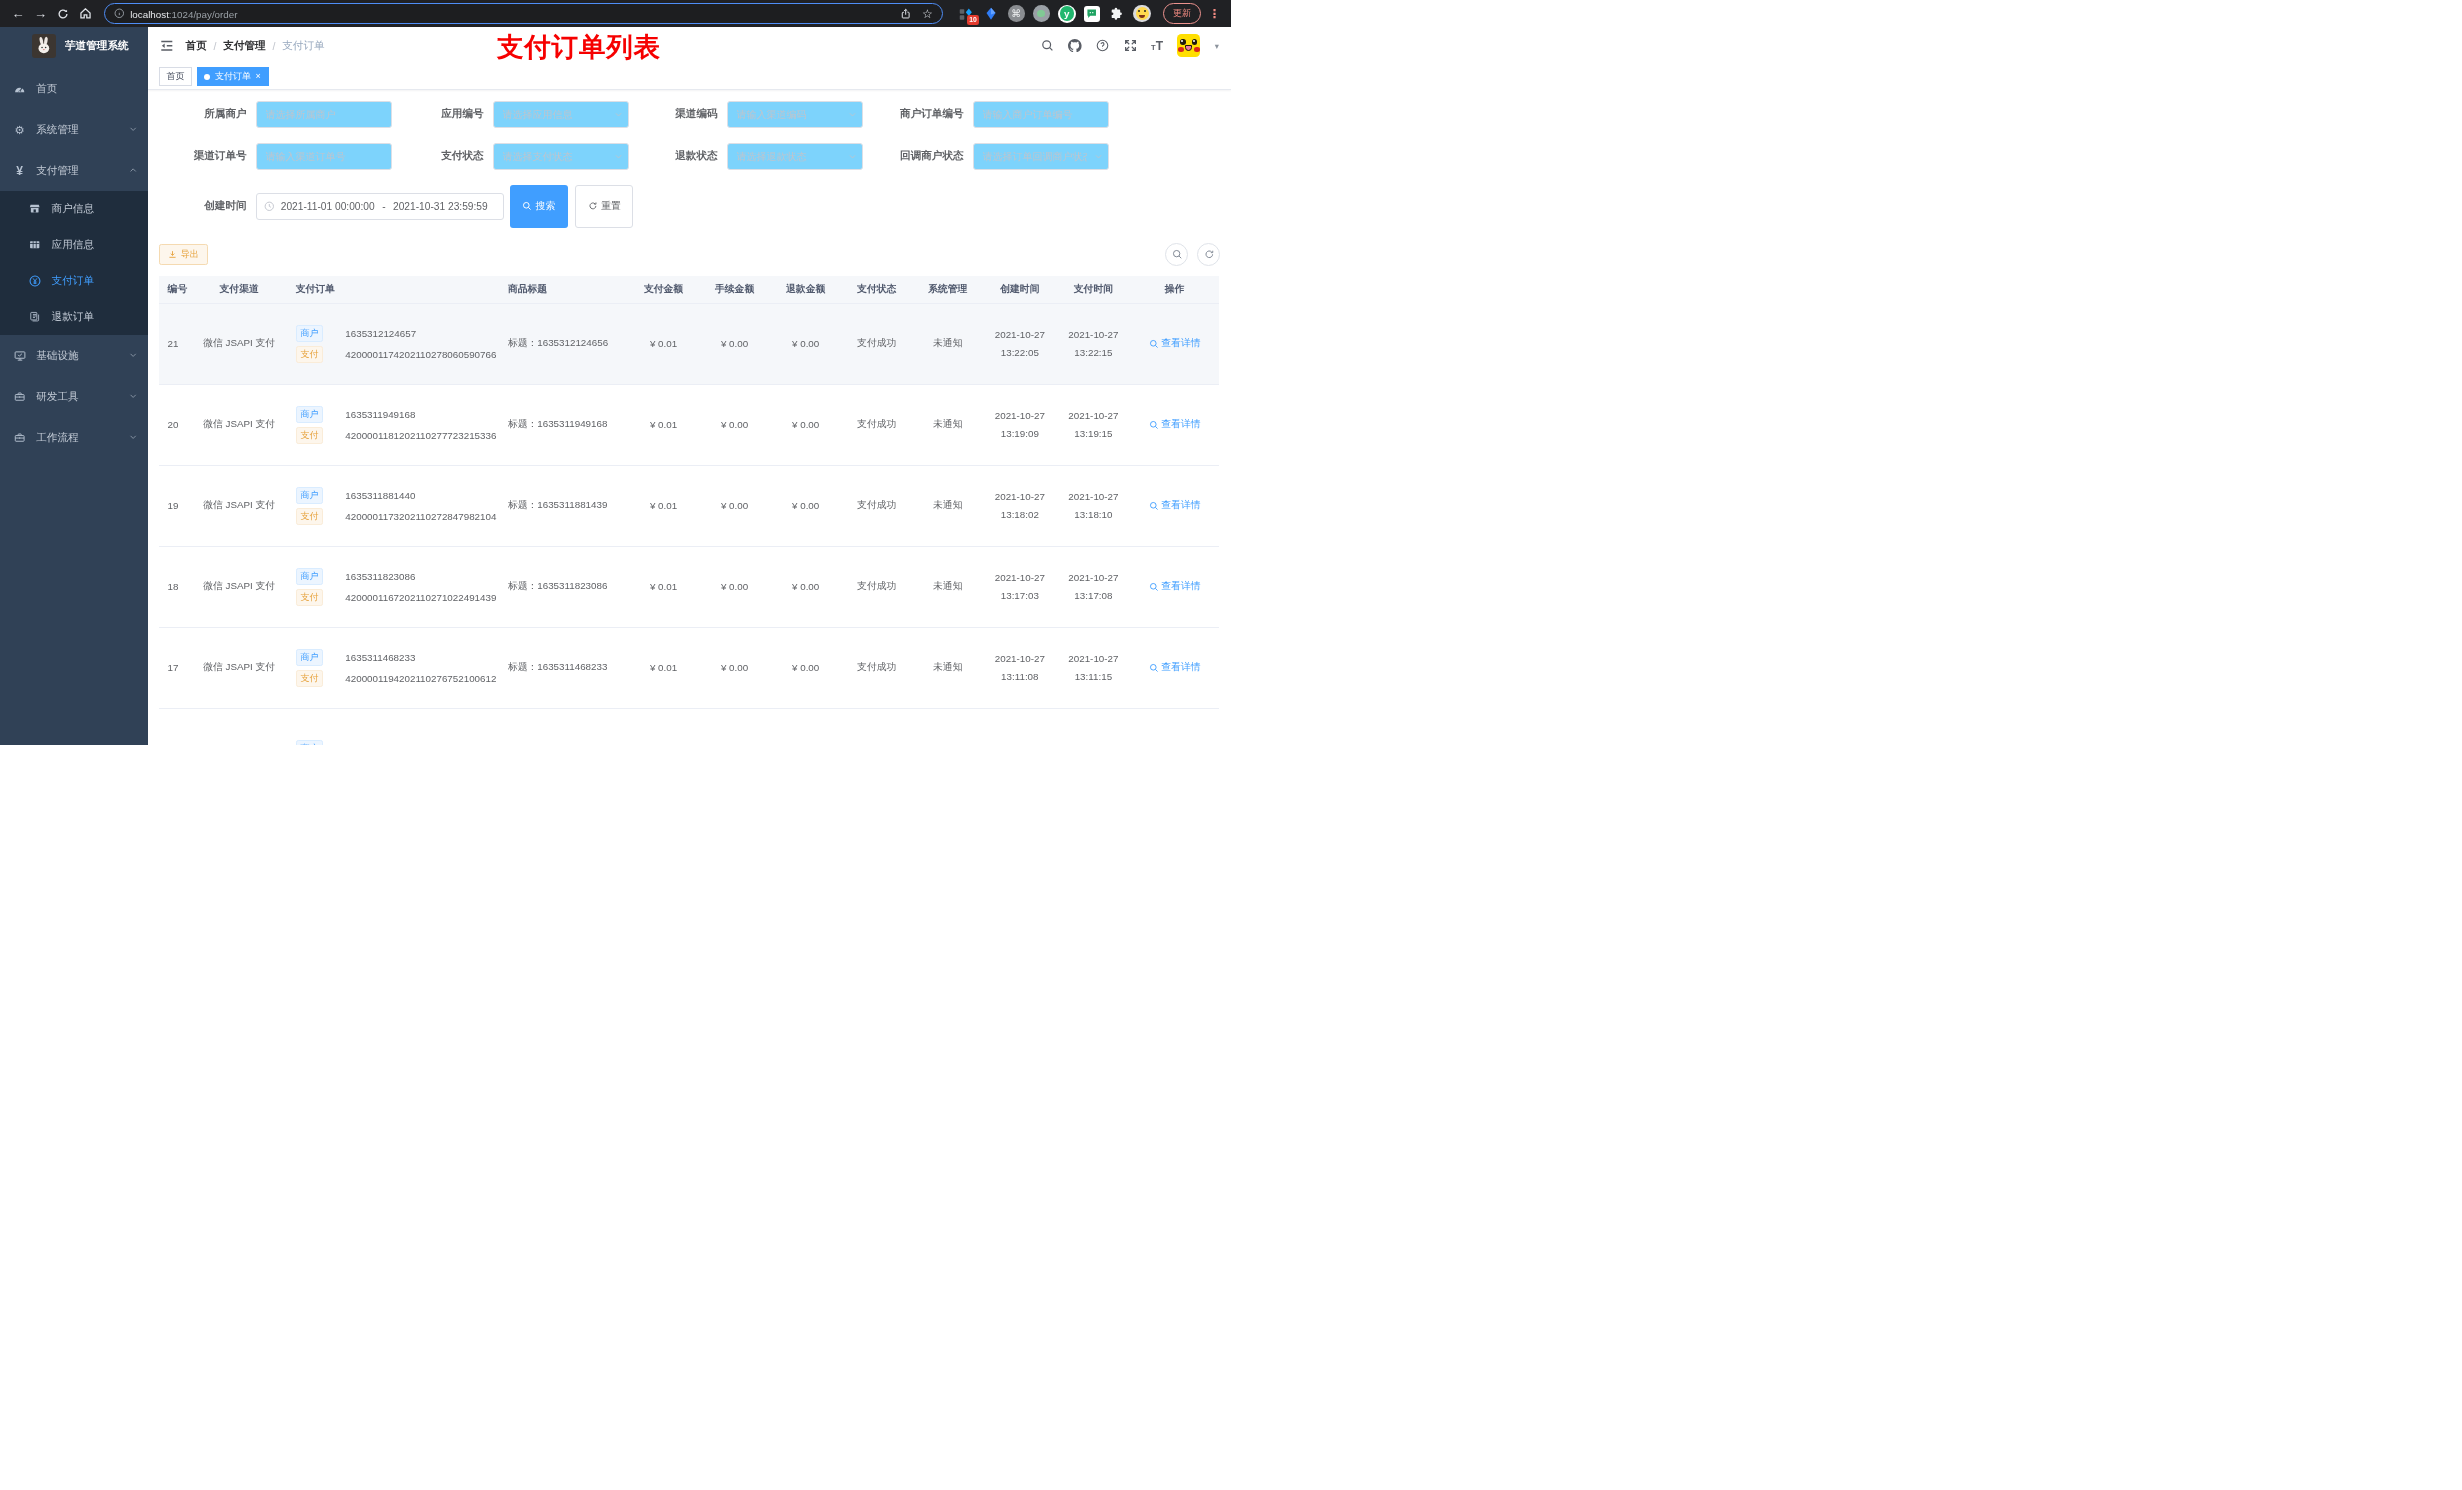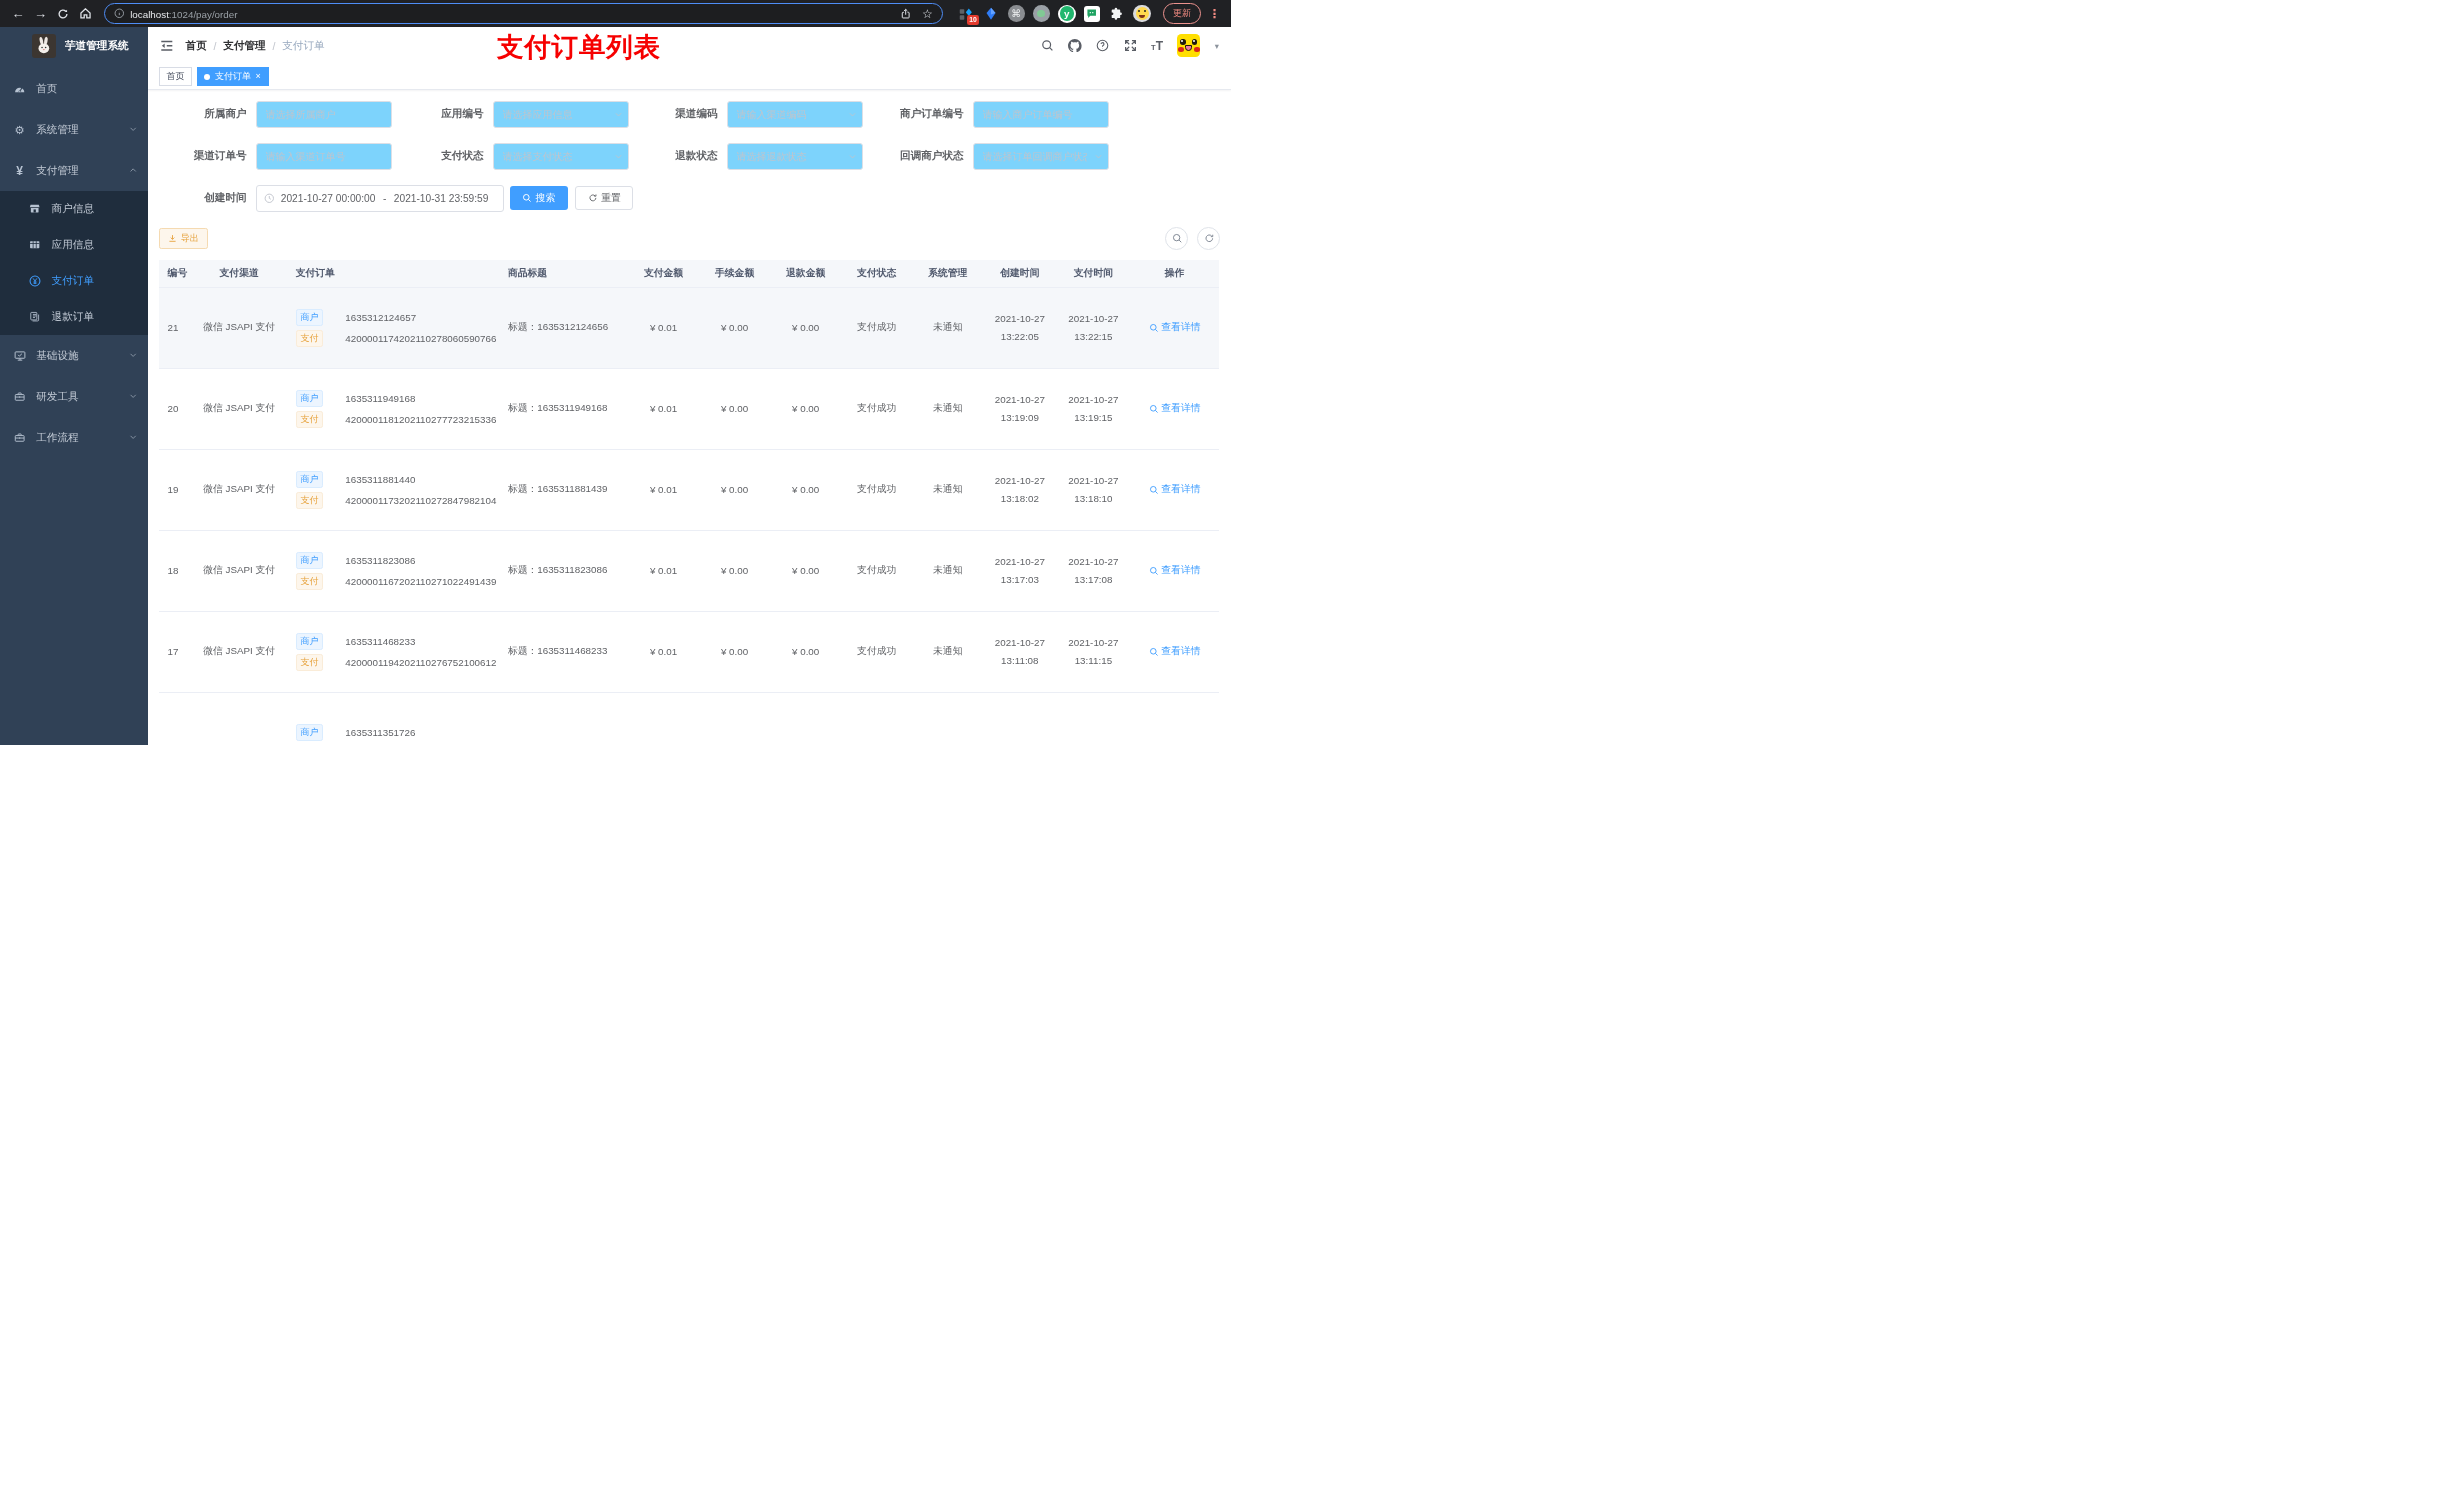--- a/index.html
+++ b/index.html
@@ -69,21 +69,21 @@
   .f-label{font-size:10.6px;font-weight:700;color:#606266;text-align:right;padding-right:9px;flex:0 0 auto;white-space:nowrap;}
   .lw1{width:97px;}.lw2{width:101px;}.lw3{width:98px;}.lw4{width:110px;}
   .inp{position:relative;height:27px;}
   .inp input{width:100%;height:27px;border:0.8px solid #dcdfe6;border-radius:3px;padding:0 9px;font-size:10px;color:#606266;outline:none;font-family:inherit;background:#7dd3fc;}
   .inp input::placeholder{color:#c0c4cc;}
   .inp.sel input{padding-right:21px;}
   .sel-arrow{position:absolute;right:6px;top:9px;color:#c0c4cc;pointer-events:none;}
   .w180{width:136px;}
   .date-box{width:248px;height:27px;border:0.8px solid #dcdfe6;border-radius:3px;display:flex;align-items:center;gap:6px;padding:0 7.6px;color:#606266;font-size:10.2px;cursor:text;}
   .date-sep{color:#606266;padding:0 1.5px;}
-  .btn{height:24px;border-radius:3px;display:inline-flex;align-items:center;gap:3.8px;font-size:9.8px;padding:0 11.4px;cursor:pointer;border:0.8px solid transparent;white-space:nowrap;}
+  .btn{height:43px;border-radius:3px;display:inline-flex;align-items:center;gap:3.8px;font-size:9.8px;padding:0 11.4px;cursor:pointer;border:0.8px solid transparent;white-space:nowrap;}
   .btn-search{background:#409eff;color:#fff;margin-left:6px;}
   .btn-reset{background:#fff;color:#606266;border-color:#dcdfe6;margin-left:7.6px;}
   .export-row{display:flex;align-items:center;margin:3px 0 10.6px;}
   .btn-export{height:21px;padding:0 8.3px;font-size:9px;border-radius:2.3px;background:#fdf6ec;border:0.8px solid #f5dab1;color:#e6a23c;display:inline-flex;align-items:center;gap:3.8px;cursor:pointer;}
   .right-tools{margin-left:auto;display:flex;gap:9px;}
   .circle-btn{width:23px;height:23px;border-radius:50%;border:0.8px solid #dfe3e9;background:#fff;color:#777f8c;display:flex;align-items:center;justify-content:center;cursor:pointer;}
 
   
   .table-wrap{height:485px;overflow:hidden;}
   table{width:1060px;table-layout:fixed;border-collapse:collapse;font-size:9.8px;color:#606266;}
@@ -435,21 +435,21 @@
       <div class="f-row">
         <div class="f-group">
           <label class="f-label lw1">创建时间</label>
           <div class="date-box">
             <span>
                 <svg width="10.6" height="10.6" viewBox="0 0 16 16" fill="none" stroke="#c0c4cc" stroke-width="1.4">
                   <circle cx="8" cy="8" r="6.3"></circle>
                   <path d="M8 4.6V8l2.4 1.5"></path>
                 </svg>
               </span>
-            <span>2021-10-27 00:00:00</span>
+            <span>2021-11-01 00:00:00</span>
             <span class="date-sep">-</span>
             <span>2021-10-31 23:59:59</span>
           </div>
         </div>
         <button class="btn btn-search">
           <svg width="9.8" height="9.8" viewBox="0 0 16 16" fill="none" stroke="#fff" stroke-width="1.6">
               <circle cx="7" cy="7" r="4.6"></circle>
               <path d="M10.5 10.5 14 14"></path>
             </svg>
           <span>搜索</span>

